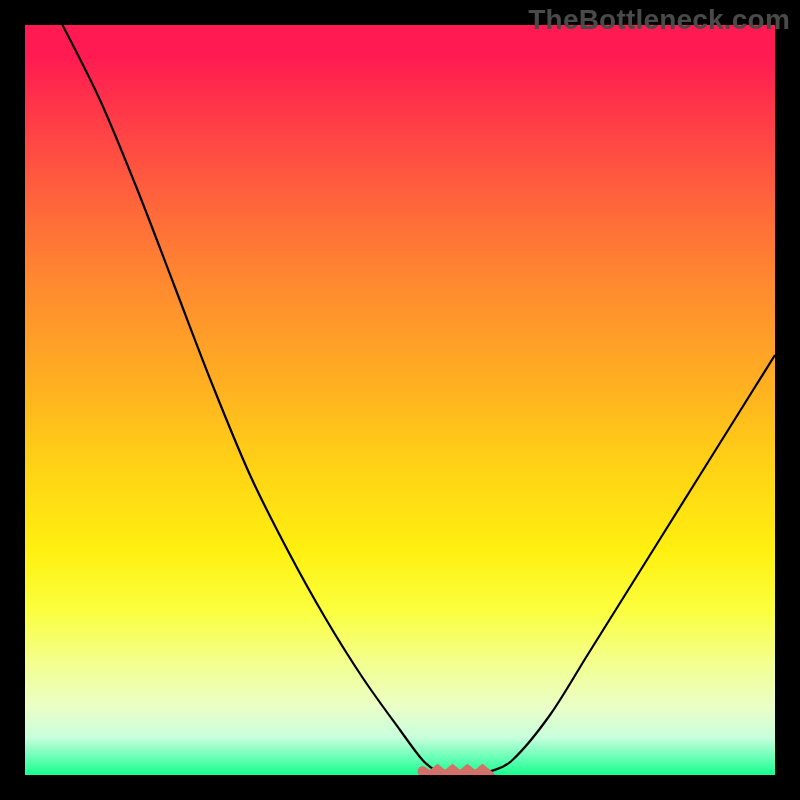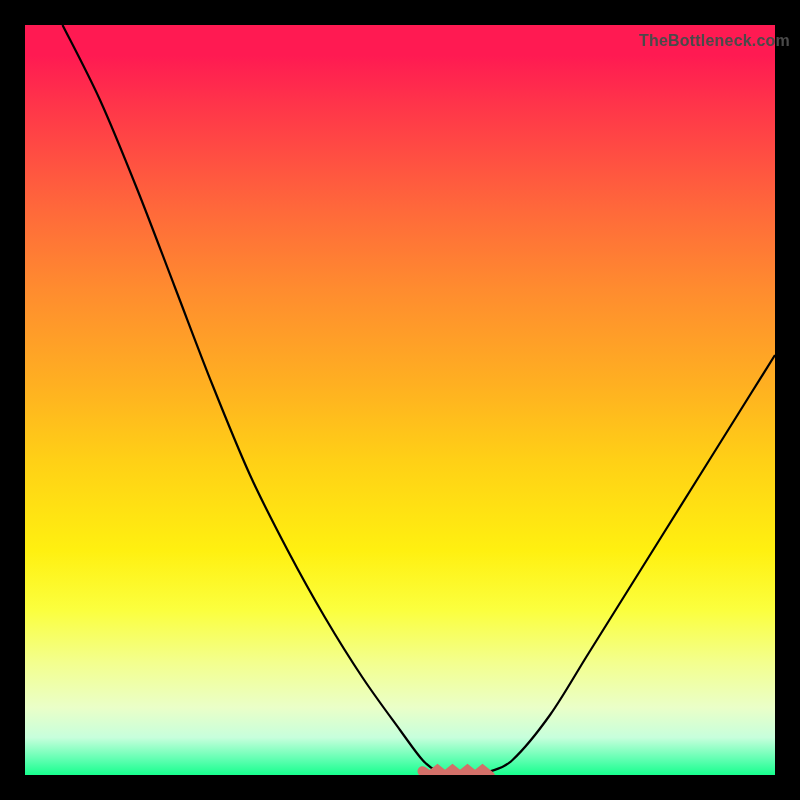--- a/index.html
+++ b/index.html
@@ -15,25 +15,24 @@
     position: relative;
     width: 800px;
     height: 800px;
     background: #000;
   }
   .watermark {
     position: absolute;
     top: 4px;
     right: 10px;
     color: #4a4a4a;
-    font-size: 16px;
+    font-size: 28px;
     font-weight: 600;
     letter-spacing: 0.2px;
     z-index: 5;
-    margin-top: 28px;
   }
   .plot-area {
     position: absolute;
     left: 25px;
     top: 25px;
     width: 750px;
     height: 750px;
     overflow: hidden;
   }
   .gradient-bg {

